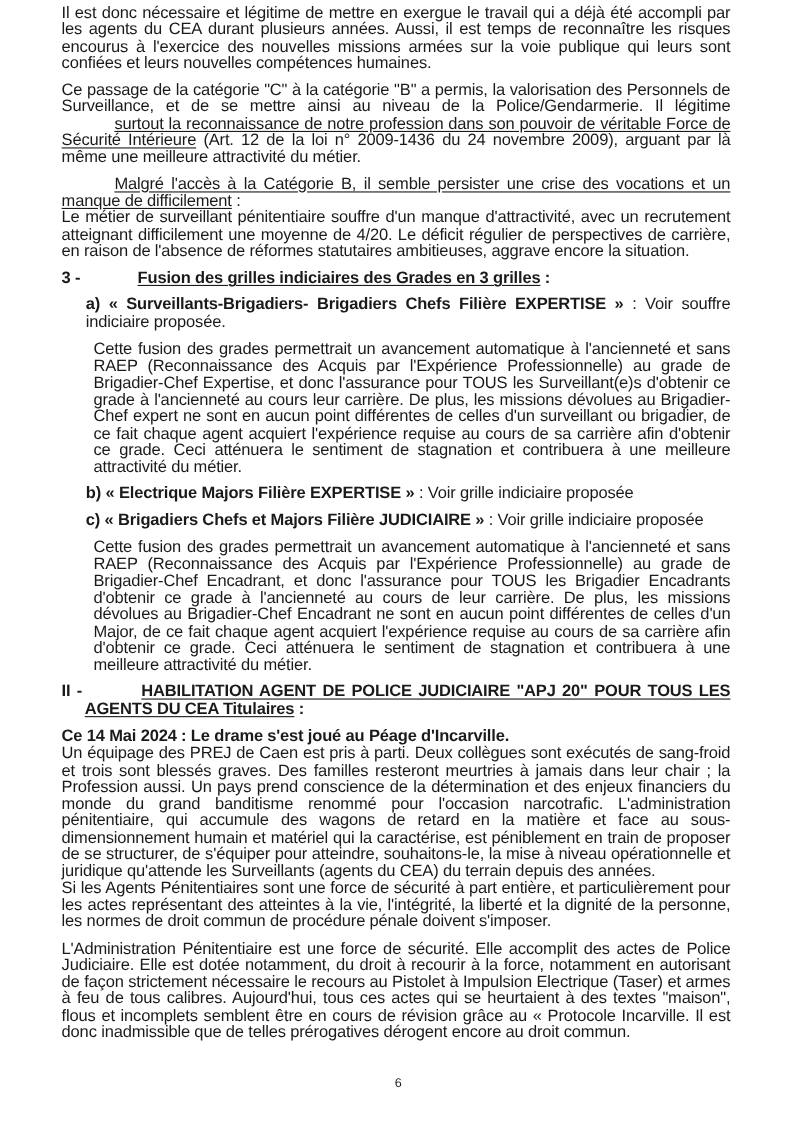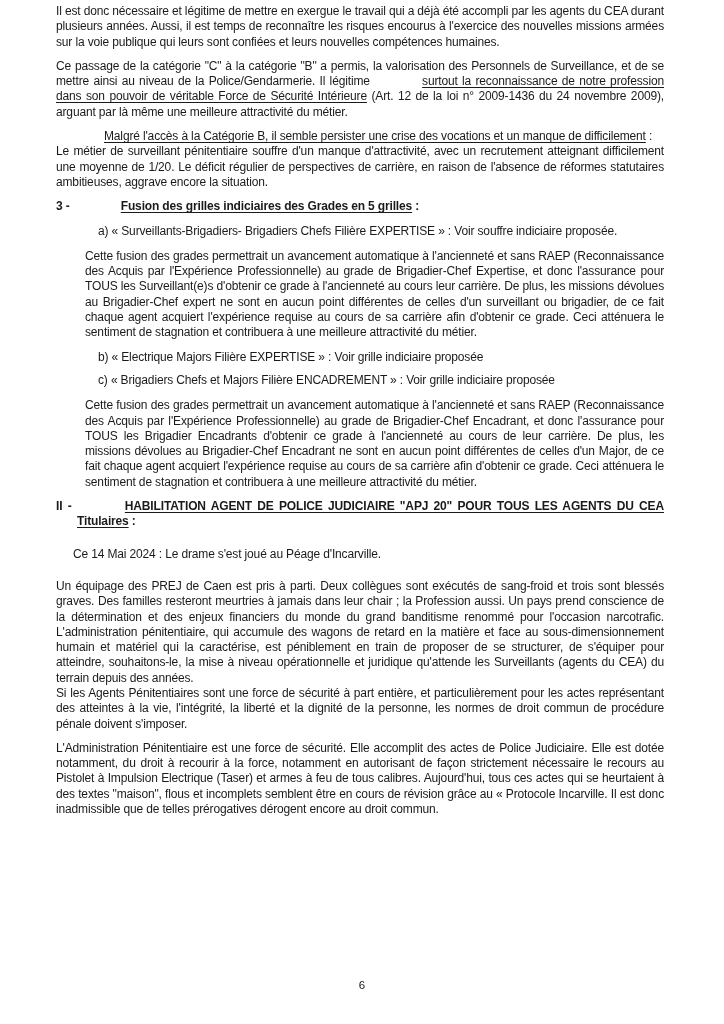--- a/index.html
+++ b/index.html
@@ -13,52 +13,52 @@
       overflow: hidden;
       position: relative;
       font-family: "Liberation Sans", sans-serif;
       color: #1a1a1a;
     }
     .page {
       position: absolute;
       left: 56px;
       top: 4px;
       width: 608px;
-      font-size: 12px;
+      font-size: 15px;
       line-height: 15.3px;
       letter-spacing: -0.15px;
     }
     .p {
       margin: 0 0 9px 0;
       text-align: justify;
     }
     .p.tight { margin-bottom: 0; }
     .u { text-decoration: underline; text-underline-offset: 2px; margin-left: 48px; }
-    .b { font-weight: normal; margin-left: 20px; }
+    .b { font-weight: bold; }
     .section-h {
       margin: 0 0 9px 0;
       font-weight: bold;
     }
     .sub {
       margin: 0 0 8px 22px;
       text-align: justify;
     }
     .sub-body {
       margin: 10px 0 9px 29px;
       text-align: justify;
     }
     .h2 {
       margin: 0 0 10px 0;
       font-weight: bold;
       padding-left: 21px;
       text-indent: -21px;
       text-align: justify;
     }
     .h2 .lead { font-weight: bold; }
-    .ital-h { font-weight: normal; margin: 17px; }
+    .ital-h { font-weight: bold; margin: 0; }
     .page-number {
       position: absolute;
       left: 0;
       width: 724px;
       top: 979px;
       text-align: center;
       font-size: 11.5px;
       font-family: "Liberation Sans", sans-serif;
       color: #1a1a1a;
     }
@@ -66,30 +66,30 @@
 </head>
 <body>
 
 <div class="page">
 
   <p class="p">Il est donc nécessaire et légitime de mettre en exergue le travail qui a déjà été accompli par les agents du CEA durant plusieurs années. Aussi, il est temps de reconnaître les risques encourus à l'exercice des nouvelles missions armées sur la voie publique qui leurs sont confiées et leurs nouvelles compétences humaines.</p>
 
   <p class="p"><span>Ce passage de la catégorie "C" à la catégorie "B" a permis, la valorisation des Personnels de Surveillance, et de se mettre ainsi au niveau de la Police/Gendarmerie. Il légitime </span><span class="u">surtout la reconnaissance de notre profession dans son pouvoir de véritable Force de Sécurité Intérieure</span><span> (Art. 12 de la loi n° 2009-1436 du 24 novembre 2009), arguant par là même une meilleure attractivité du métier.</span></p>
 
   <p class="p tight"><span class="u">Malgré l'accès à la Catégorie B, il semble persister une crise des vocations et un manque de difficilement</span><span> :</span></p>
-  <p class="p">Le métier de surveillant pénitentiaire souffre d'un manque d'attractivité, avec un recrutement atteignant difficilement une moyenne de 1/20. Le déficit régulier de perspectives de carrière, en raison de l'absence de réformes statutaires ambitieuses, aggrave encore la situation.</p>
+  <p class="p">Le métier de surveillant pénitentiaire souffre d'un manque d'attractivité, avec un recrutement atteignant difficilement une moyenne de 4/20. Le déficit régulier de perspectives de carrière, en raison de l'absence de réformes statutaires ambitieuses, aggrave encore la situation.</p>
 
-  <p class="section-h"><span>3 - </span><span class="u">Fusion des grilles indiciaires des Grades en 5 grilles</span><span> :</span></p>
+  <p class="section-h"><span>3 - </span><span class="u">Fusion des grilles indiciaires des Grades en 3 grilles</span><span> :</span></p>
 
   <p class="sub"><span class="b">a) « Surveillants-Brigadiers- Brigadiers Chefs Filière EXPERTISE »</span><span> : Voir souffre indiciaire proposée.</span></p>
   <p class="sub-body">Cette fusion des grades permettrait un avancement automatique à l'ancienneté et sans RAEP (Reconnaissance des Acquis par l'Expérience Professionnelle) au grade de Brigadier-Chef Expertise, et donc l'assurance pour TOUS les Surveillant(e)s d'obtenir ce grade à l'ancienneté au cours leur carrière. De plus, les missions dévolues au Brigadier-Chef expert ne sont en aucun point différentes de celles d'un surveillant ou brigadier, de ce fait chaque agent acquiert l'expérience requise au cours de sa carrière afin d'obtenir ce grade. Ceci atténuera le sentiment de stagnation et contribuera à une meilleure attractivité du métier.</p>
 
   <p class="sub"><span class="b">b) « Electrique Majors Filière EXPERTISE »</span><span> : Voir grille indiciaire proposée</span></p>
 
-  <p class="sub"><span class="b">c) « Brigadiers Chefs et Majors Filière ENCADREMENT »</span><span> : Voir grille indiciaire proposée</span></p>
+  <p class="sub"><span class="b">c) « Brigadiers Chefs et Majors Filière JUDICIAIRE »</span><span> : Voir grille indiciaire proposée</span></p>
   <p class="sub-body">Cette fusion des grades permettrait un avancement automatique à l'ancienneté et sans RAEP (Reconnaissance des Acquis par l'Expérience Professionnelle) au grade de Brigadier-Chef Encadrant, et donc l'assurance pour TOUS les Brigadier Encadrants d'obtenir ce grade à l'ancienneté au cours de leur carrière. De plus, les missions dévolues au Brigadier-Chef Encadrant ne sont en aucun point différentes de celles d'un Major, de ce fait chaque agent acquiert l'expérience requise au cours de sa carrière afin d'obtenir ce grade. Ceci atténuera le sentiment de stagnation et contribuera à une meilleure attractivité du métier.</p>
 
   <p class="h2"><span class="lead">II - </span><span class="u">HABILITATION AGENT DE POLICE JUDICIAIRE "APJ 20" POUR TOUS LES AGENTS DU CEA Titulaires</span><span> :</span></p>
 
   <p class="ital-h">Ce 14 Mai 2024 : Le drame s'est joué au Péage d'Incarville.</p>
   <p class="p tight">Un équipage des PREJ de Caen est pris à parti. Deux collègues sont exécutés de sang-froid et trois sont blessés graves. Des familles resteront meurtries à jamais dans leur chair ; la Profession aussi. Un pays prend conscience de la détermination et des enjeux financiers du monde du grand banditisme renommé pour l'occasion narcotrafic. L'administration pénitentiaire, qui accumule des wagons de retard en la matière et face au sous-dimensionnement humain et matériel qui la caractérise, est péniblement en train de proposer de se structurer, de s'équiper pour atteindre, souhaitons-le, la mise à niveau opérationnelle et juridique qu'attende les Surveillants (agents du CEA) du terrain depuis des années.</p>
   <p class="p">Si les Agents Pénitentiaires sont une force de sécurité à part entière, et particulièrement pour les actes représentant des atteintes à la vie, l'intégrité, la liberté et la dignité de la personne, les normes de droit commun de procédure pénale doivent s'imposer.</p>
   <p class="p">L'Administration Pénitentiaire est une force de sécurité. Elle accomplit des actes de Police Judiciaire. Elle est dotée notamment, du droit à recourir à la force, notamment en autorisant de façon strictement nécessaire le recours au Pistolet à Impulsion Electrique (Taser) et armes à feu de tous calibres. Aujourd'hui, tous ces actes qui se heurtaient à des textes "maison", flous et incomplets semblent être en cours de révision grâce au « Protocole Incarville. Il est donc inadmissible que de telles prérogatives dérogent encore au droit commun.</p>
 
 </div>

